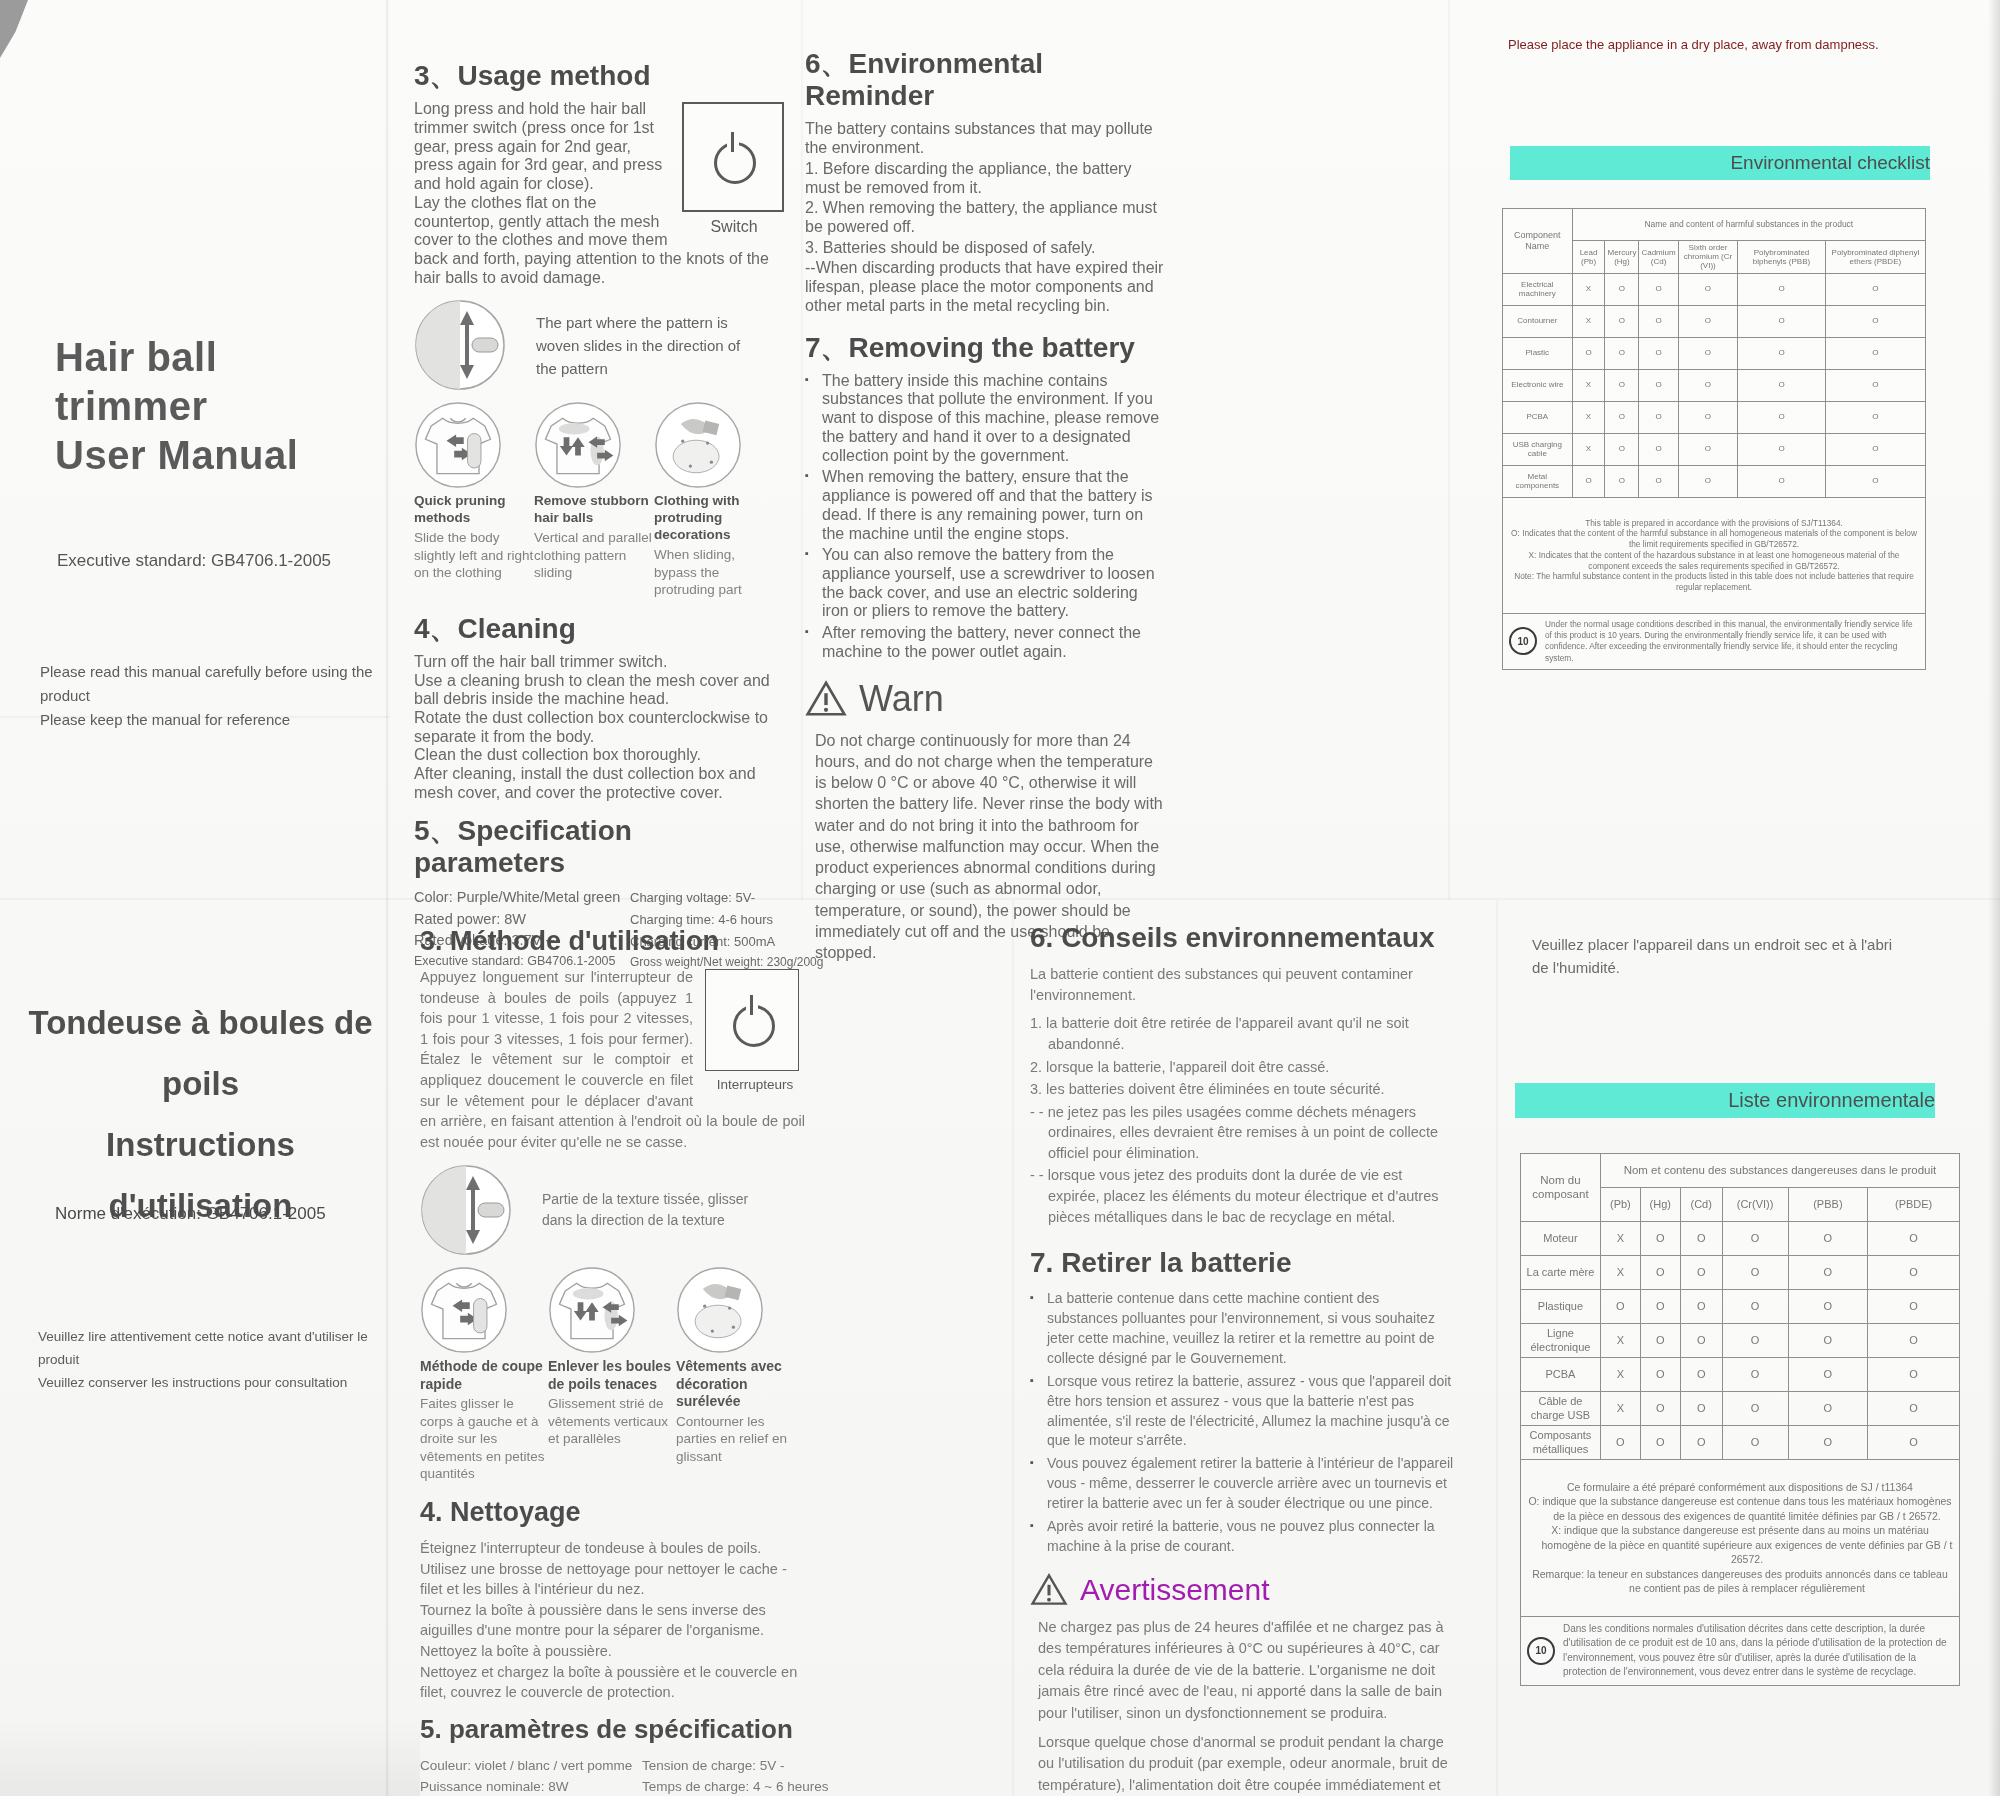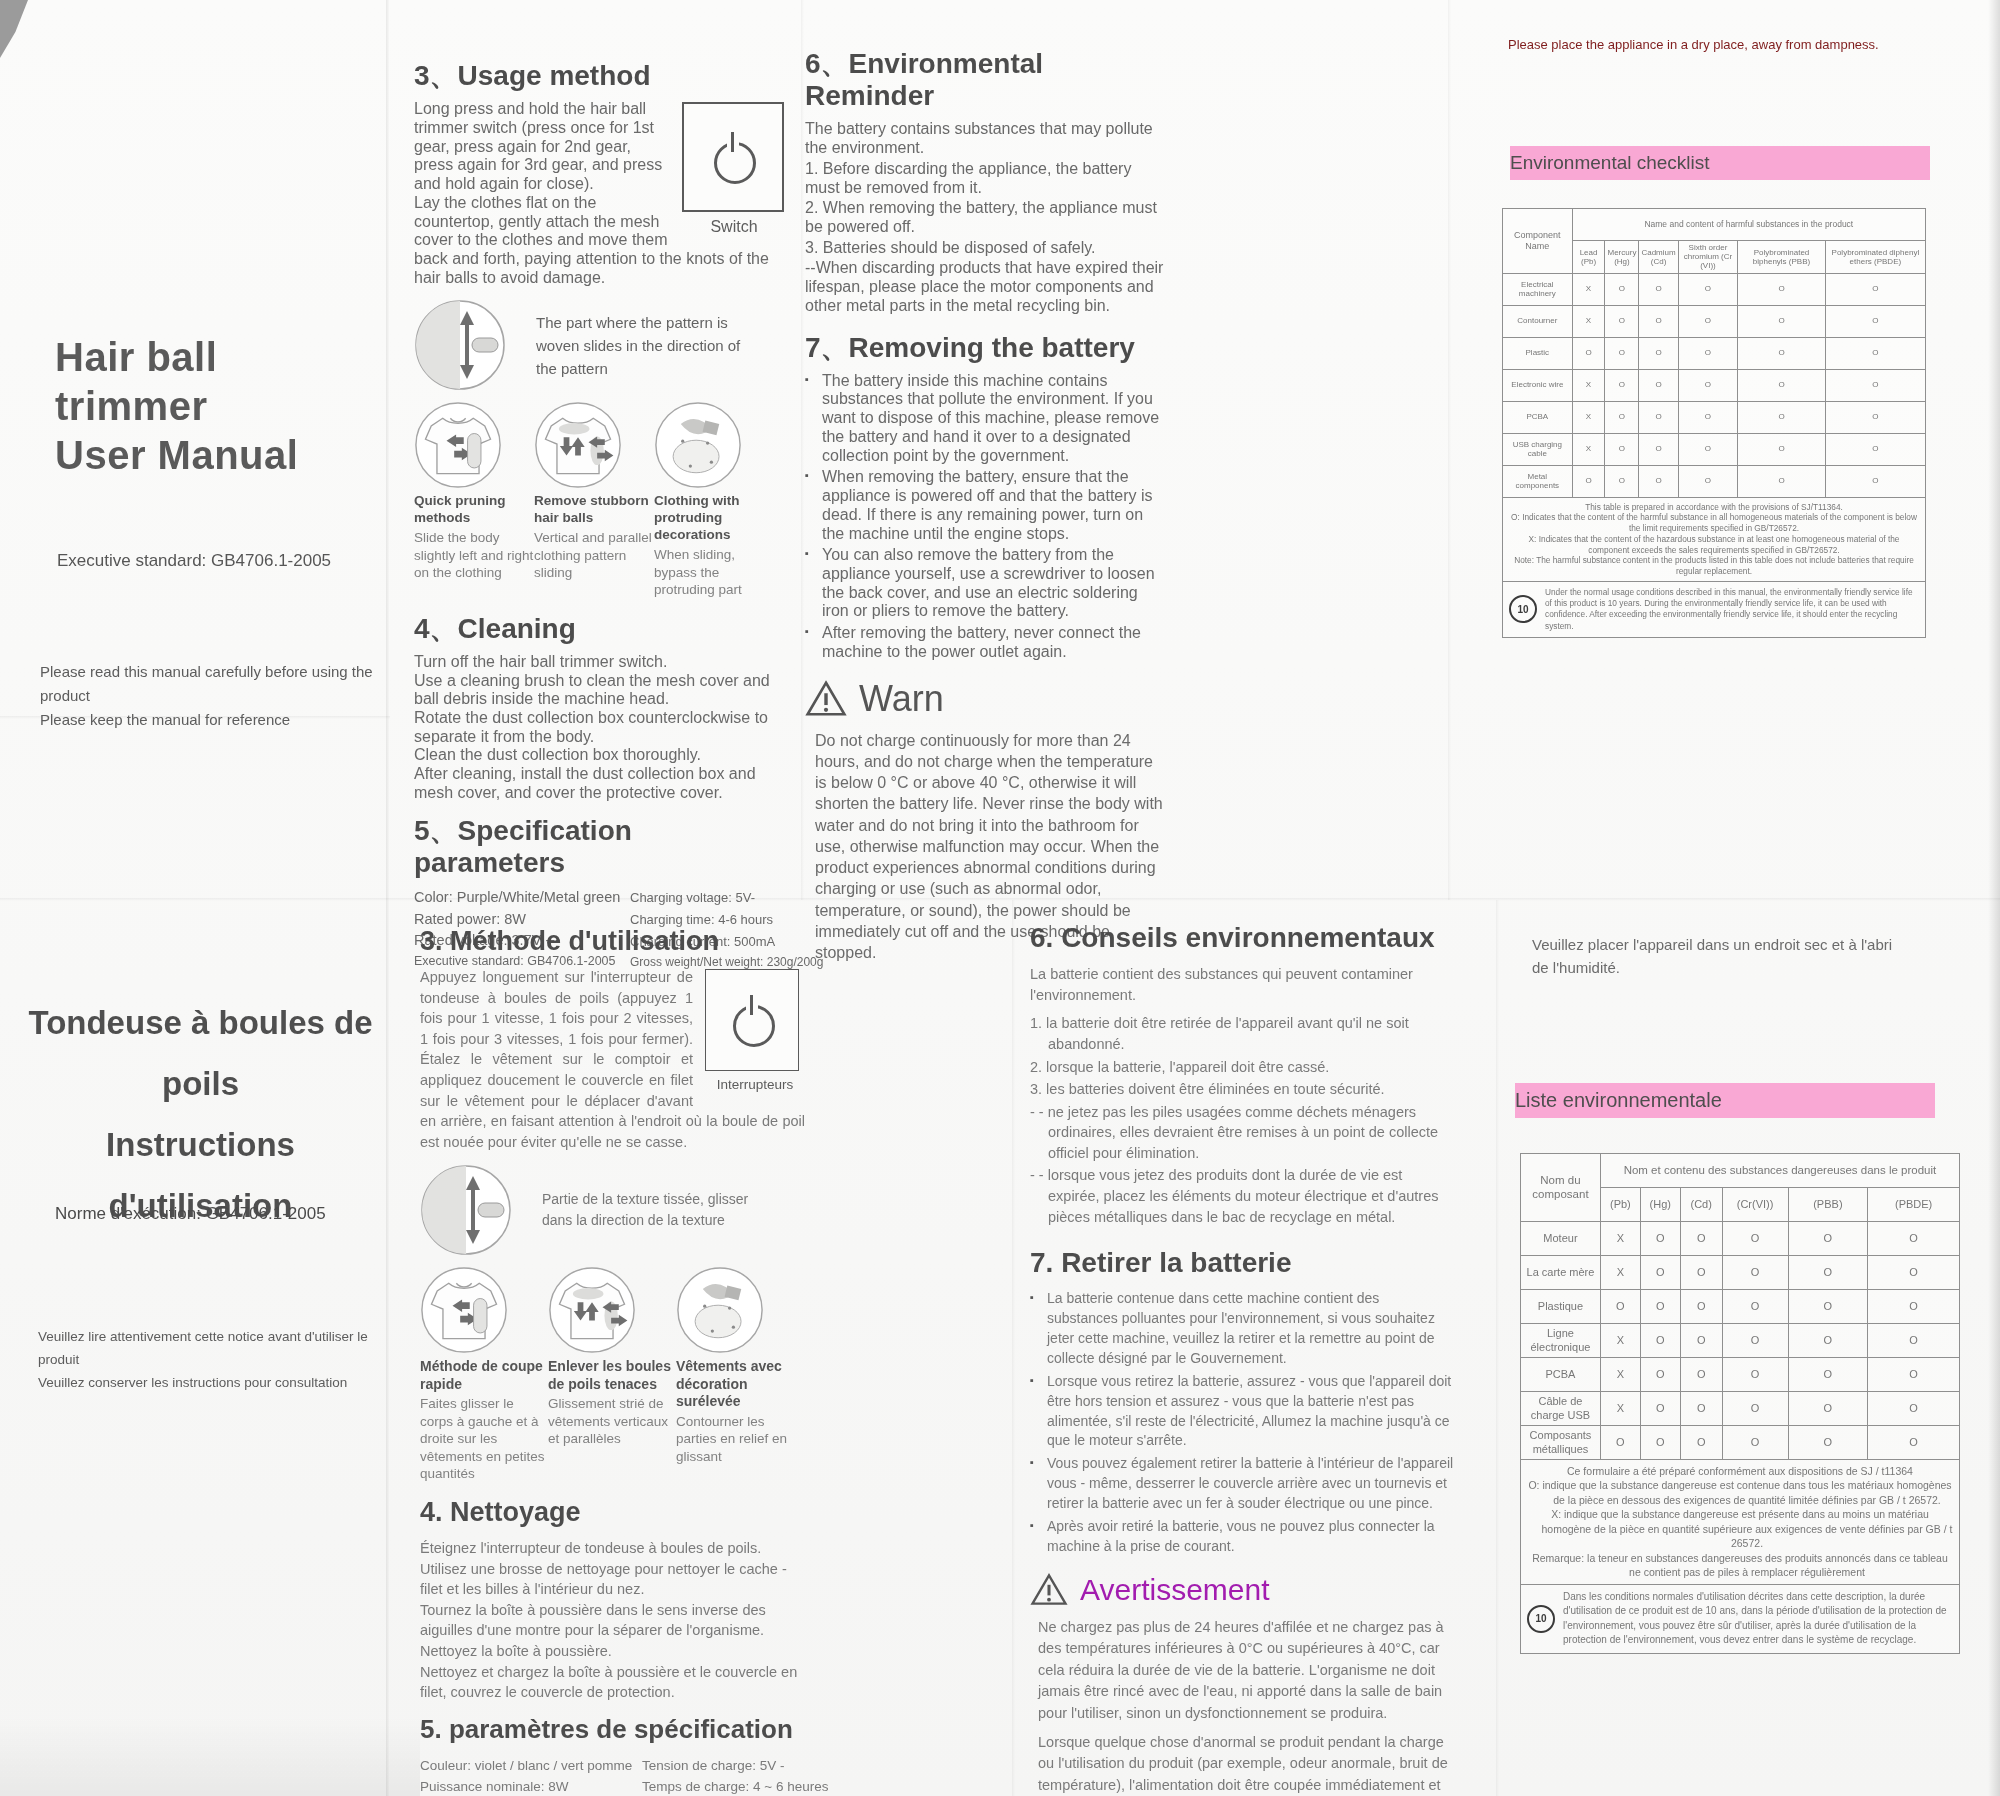--- a/index.html
+++ b/index.html
@@ -63,33 +63,33 @@
   .bullet::before{content:"▪";position:absolute;left:0;top:1px;font-size:11px;color:#555}
   .warn-row{display:flex;align-items:center;gap:12px;margin-top:16px}
   .warn-word{font-size:36px;color:#555;font-weight:400}
   .warn-word.fr{font-size:30px;font-weight:400;color:#a21caf}
   .warn-body{margin-top:10px;font-size:16px;line-height:1.33;color:#6b6b6b;padding-left:10px}
   .warn-body-fr{margin-top:10px;font-size:14.5px;line-height:1.48;color:#7a7a7a;padding-left:8px}
 
   
   .dry-note{font-size:13px;color:#7f1d1d;line-height:1.45}
   .dry-note.fr{font-size:15px;color:#6b6b6b;line-height:1.5}
-  .band{background:#f9a8d4;text-align:left;padding:6px 0;font-size:19px;color:#4e4e4e}
+  .band{background:#5eead4;text-align:right;padding:6px 0;font-size:19px;color:#4e4e4e}
 
   table.rohs{border-collapse:collapse;background:rgba(255,255,255,.35)}
   table.rohs td{border:1px solid #8f8f8f;text-align:center;vertical-align:middle;color:#777;padding:2px 2px}
   .rohs-en{width:424px;font-size:8px;line-height:1.15}
   .rohs-en td{height:27px}
   .rohs-en .span-h{font-size:8.5px}
   .rohs-en .corner-h{font-size:9px}
   .rohs-fr{width:440px;font-size:11px;line-height:1.2}
   .rohs-fr td{height:29px}
   .rohs-fr .span-h{font-size:11.5px}
   .rohs-fr .corner-h{font-size:11.5px}
-  td.notes-cell{text-align:left;padding:4px 5px !important;height:auto !important}
+  td.notes-cell{text-align:left;padding:20px 5px !important;height:auto !important}
   .rohs-en .note-line{font-size:8.3px;line-height:1.3}
   .rohs-fr .note-line{font-size:10.5px;line-height:1.38;padding-left:14px;text-indent:-14px}
   td.life-cell{padding:5px 6px !important;height:auto !important}
   .life-row{display:flex;align-items:center;gap:8px;text-align:left}
   .life-badge{flex:0 0 auto;width:24px;height:24px;border:2.5px solid #3a3a3a;border-radius:50%;display:flex;align-items:center;justify-content:center;font-weight:700;color:#3a3a3a;font-size:10px}
   .rohs-en .life-text{font-size:8.3px;line-height:1.35;color:#777}
   .rohs-fr .life-text{font-size:10px;line-height:1.45;color:#777}
 
   svg.illu{display:block}
 </style>

